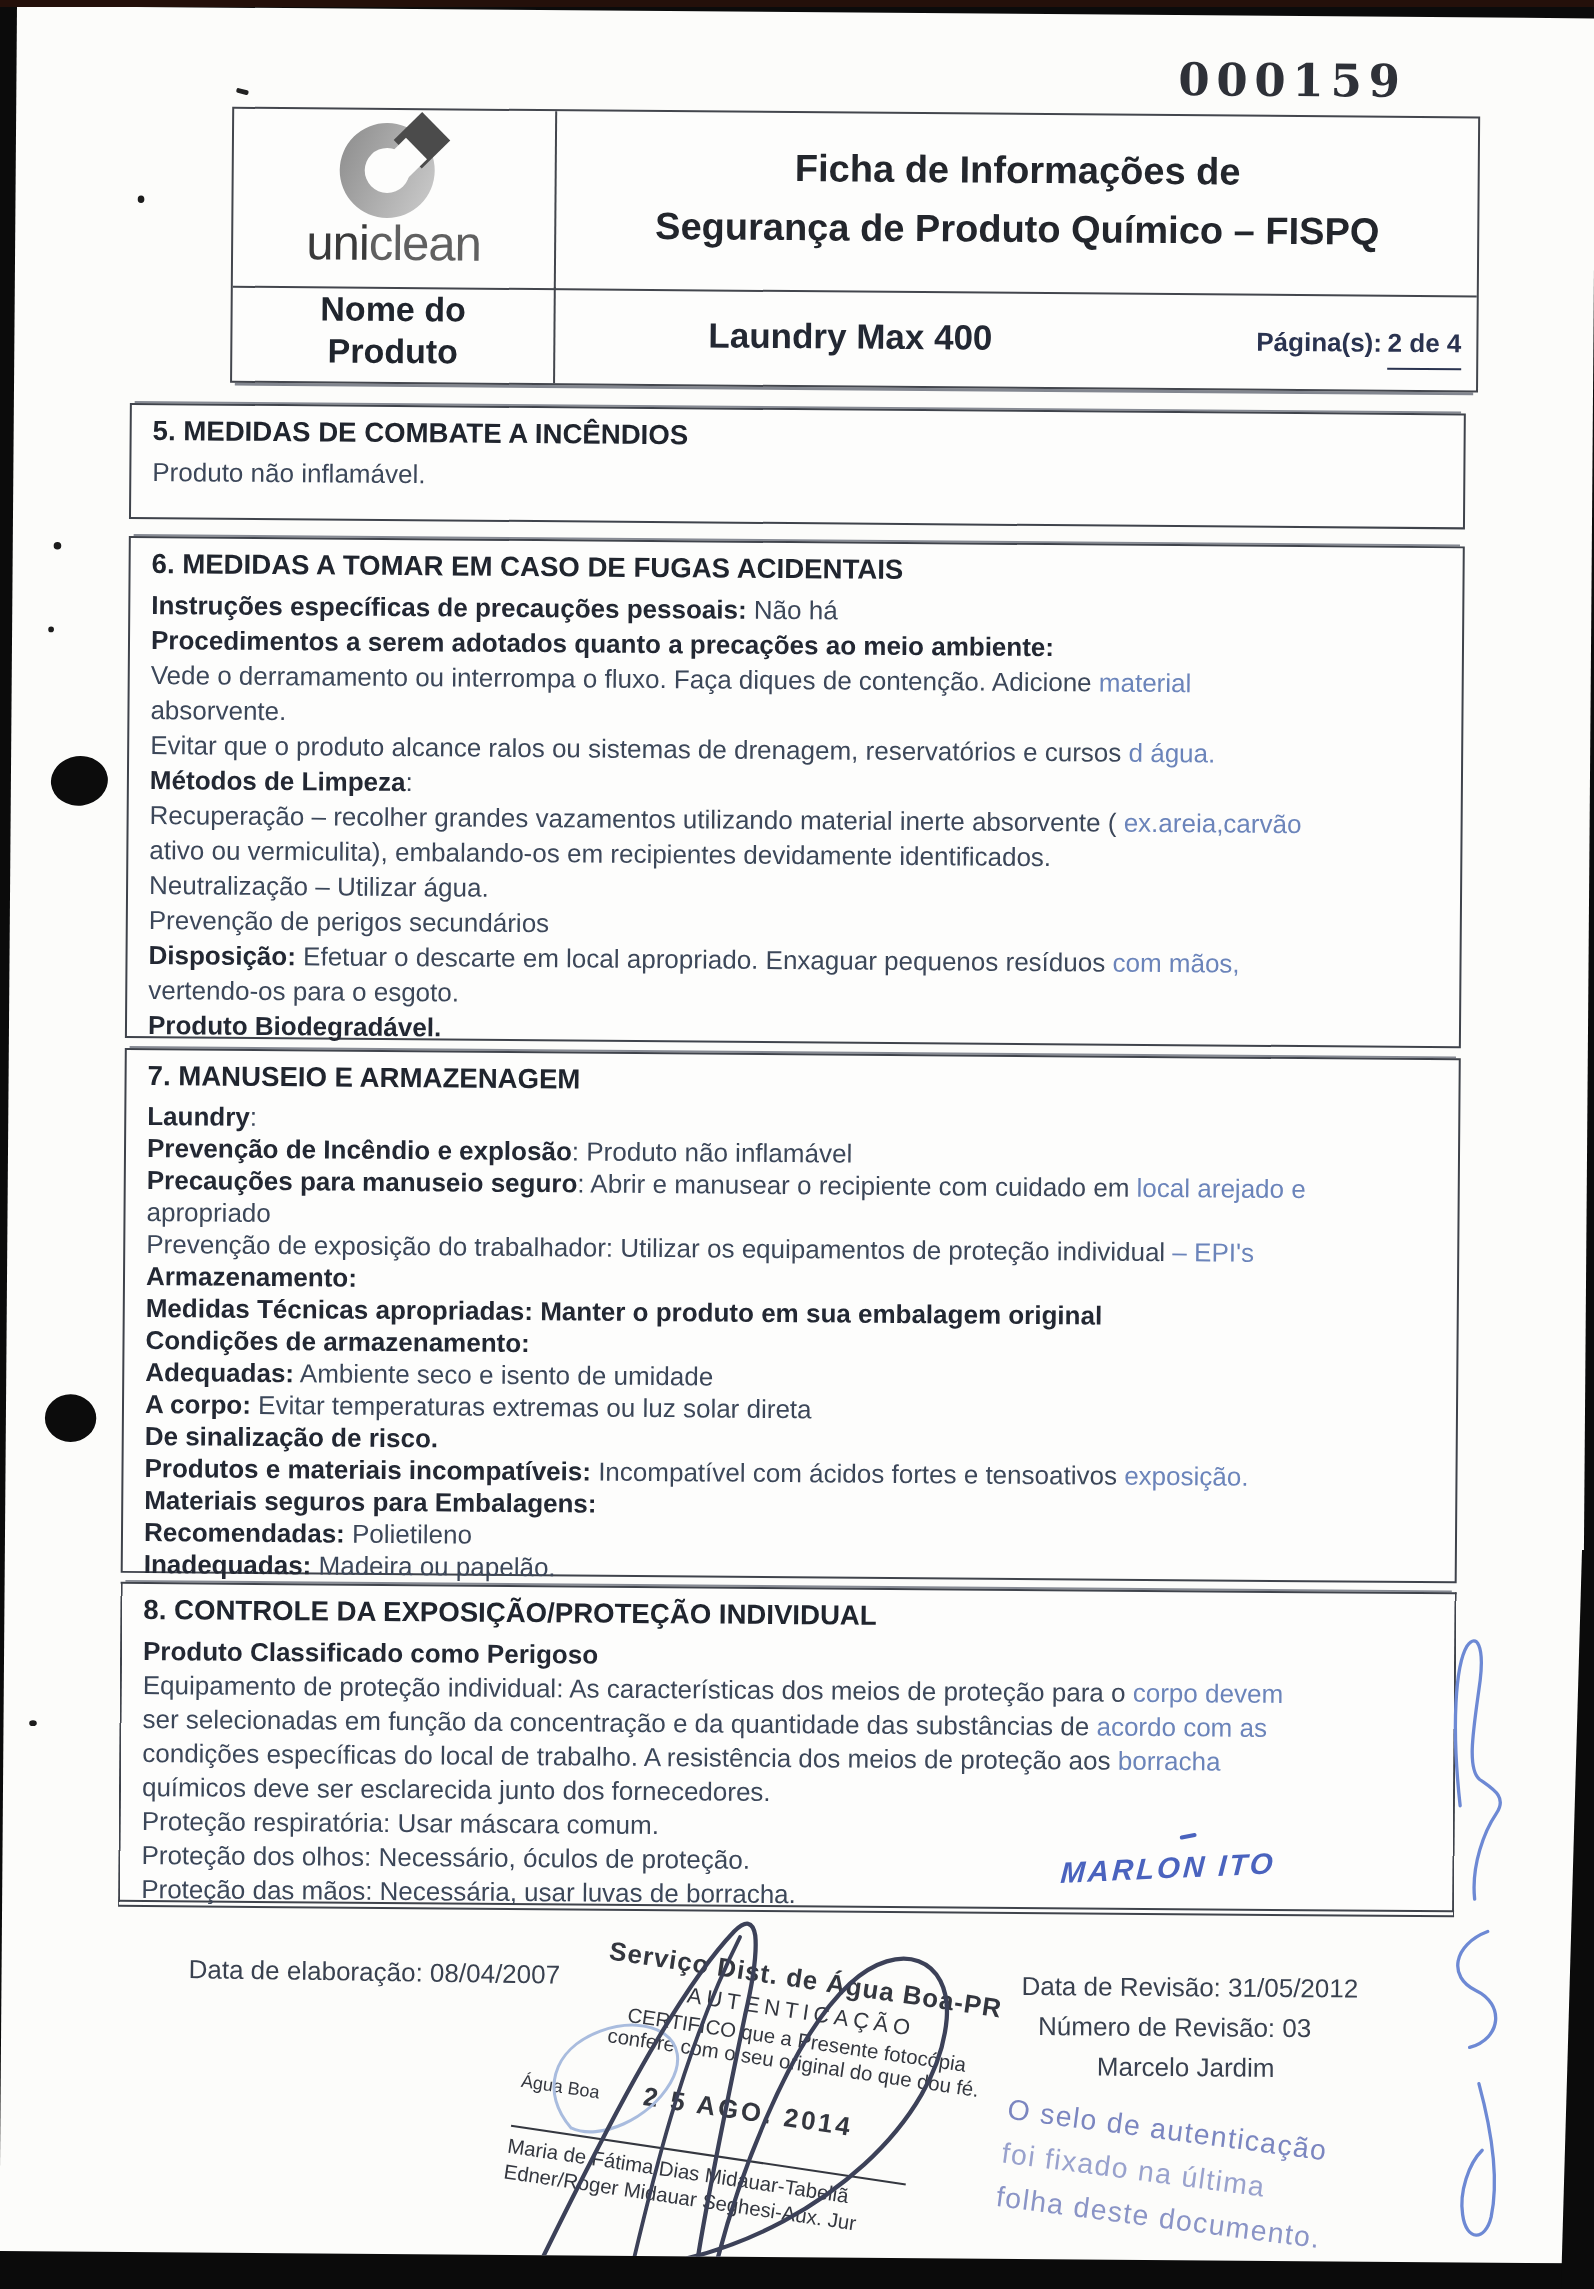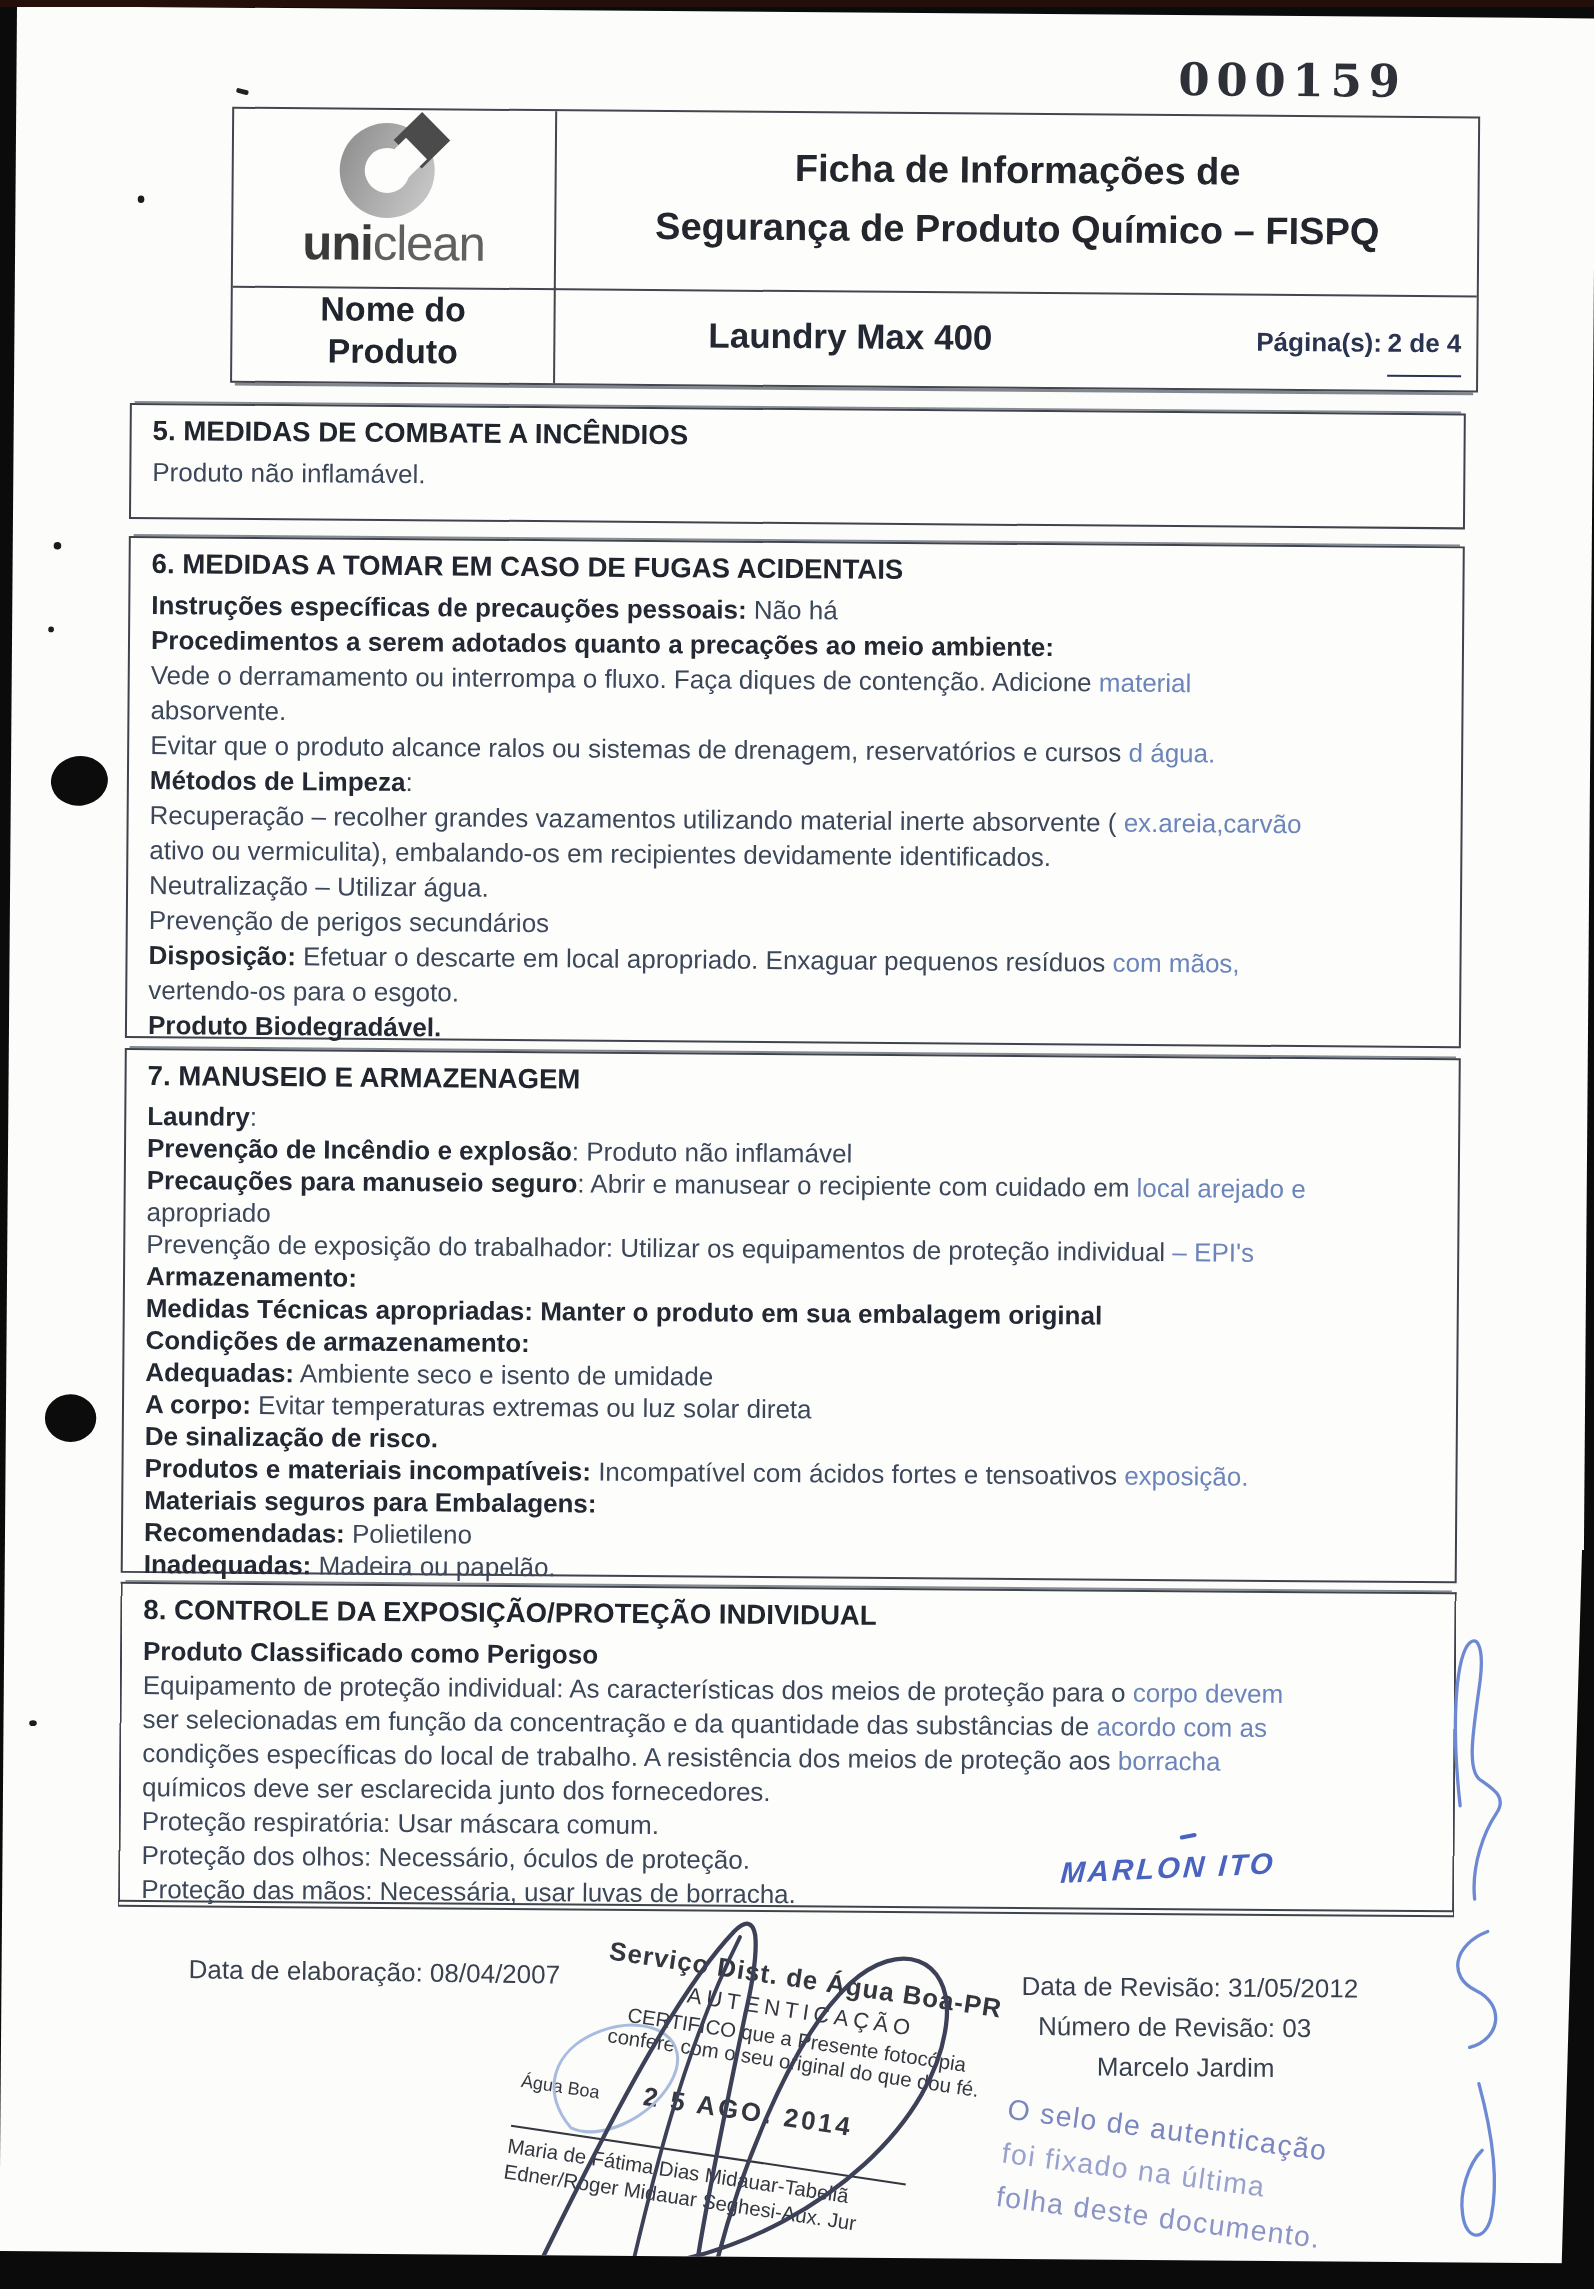--- a/index.html
+++ b/index.html
@@ -28,32 +28,32 @@
   }
   .hdr-row1{position:absolute;left:0;top:0;right:0;height:177px;border-bottom:2.9px solid #43464d;}
   .logo-cell{position:absolute;left:0;top:0;width:321px;height:100%;border-right:2.9px solid #43464d;}
   .logo-icon{position:absolute;left:95px;top:11.4px;width:122px;height:99px;}
   .ring{position:absolute;left:11.4px;top:1.9px;width:95px;height:95px;border-radius:50%;
         background:linear-gradient(115deg,#8b8b8b,#cdcdcd);}
   .ring::after{content:"";position:absolute;inset:25px;background:#fdfdfc;border-radius:50%;}
   .dia-dark{position:absolute;right:9.5px;top:-1.9px;width:40px;height:40px;background:#4b4b4b;transform:rotate(45deg);}
   .dia-white{position:absolute;right:30px;top:23px;width:30px;height:30px;background:#fdfdfc;transform:rotate(45deg);}
   .wordmark{position:absolute;left:0;right:0;top:107px;text-align:center;font-size:49px;line-height:53px;color:#3f3f3f;letter-spacing:-1px;}
-  .wordmark .wm-b{font-weight:700;color:#3a3a3a;}
+  .wordmark .wm-b{font-weight:400;color:#3a3a3a;}
   .wordmark .wm-l{font-weight:300;color:#606060;}
   .title-cell{position:absolute;left:324px;right:0;top:0;height:100%;text-align:center;}
   .hdr-title1{position:absolute;left:0;right:0;top:34px;font-size:38px;font-weight:bold;color:#23262c;}
   .hdr-title2{position:absolute;left:0;right:0;top:93px;font-size:38px;font-weight:bold;color:#23262c;}
   .hdr-row2{position:absolute;left:0;bottom:0;right:0;height:96px;}
   .prodlabel-cell{position:absolute;left:0;top:0;width:321px;height:100%;border-right:2.9px solid #43464d;text-align:center;}
   .pl1{position:absolute;left:0;right:0;top:3.8px;font-size:34px;font-weight:bold;color:#20252d;}
   .pl2{position:absolute;left:0;right:0;top:46px;font-size:34px;font-weight:bold;color:#20252d;}
   .prodname{position:absolute;left:342px;width:552px;top:27px;text-align:center;font-size:35px;font-weight:bold;color:#232833;}
   .pages{position:absolute;right:15px;top:34px;font-size:26px;font-weight:bold;color:#2a3350;}
-  .pages .pv{border-bottom:2.9px solid #2a3350;padding-bottom:17px;margin-left:5.7px;}
+  .pages .pv{border-bottom:2.9px solid #2a3350;padding-bottom:10px;margin-left:5.7px;}
   
   .secbox{
     position:absolute;left:116px;width:1336px;box-sizing:border-box;
     border:2.9px solid #3f434b;background:#fdfdfc;
     padding:9.5px 23px 0 21px;
     box-shadow:0 -6.7px 0 -4.8px #878b94;
   }
   #sec-0{top:396px;height:116px;}
   #sec-1{top:529px;height:502px;}
   #sec-2{top:1041px;height:525px;}

